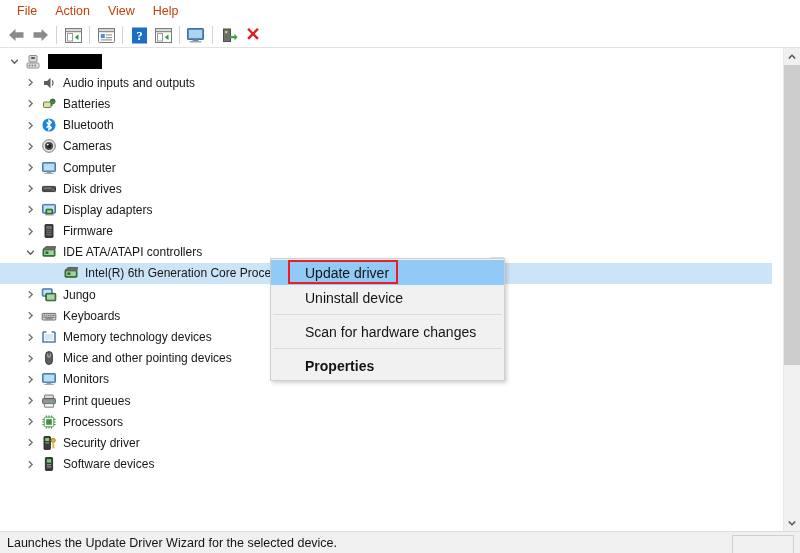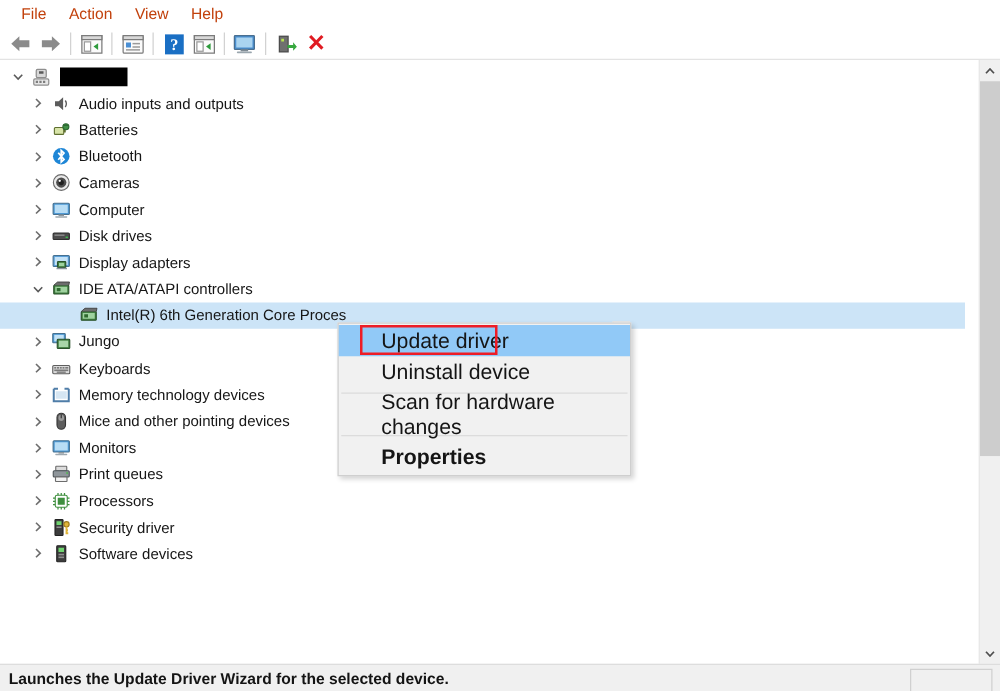--- a/index.html
+++ b/index.html
@@ -194,21 +194,21 @@
     box-shadow: 2px 2px 4px rgba(0,0,0,0.18);
     z-index: 50;
     box-sizing: border-box;
     padding: 1px 0 2px 0;
   }
   .ctx-item {
     height: 25px;
     display: flex;
     align-items: center;
     padding-left: 34px;
-    font-size: 17px;
+    font-size: 14px;
     color: #151515;
     box-sizing: border-box;
     cursor: default;
     position: relative;
   }
   .ctx-item.highlight {
     background: #91c9f7;
   }
   .ctx-item.bold { font-weight: bold; }
   .ctx-sep {
@@ -236,21 +236,20 @@
     width: 800px;
     height: 22px;
     background: #f0f0f0;
     border-top: 1px solid #dddddd;
     display: flex;
     align-items: center;
     padding-left: 7px;
     box-sizing: border-box;
     font-size: 12.5px;
     color: #141414;
-    font-weight: bold;
   }
   .watermark {
     position: absolute;
     right: 6px;
     top: 3px;
     font-size: 10px;
     color: #6b6b6b;
     background: #f0f0f0;
     border: 1px solid #d0d0d0;
     padding: 18px 5px;
@@ -481,20 +480,37 @@
               <rect x="5" y="7.2" width="6.6" height="4.8" rx="0.6" fill="#3f7d3f" stroke="#2a522a" stroke-width="0.9"></rect>
               <rect x="6.2" y="8.3" width="4.2" height="2.6" fill="#9fd29f"></rect>
               <rect x="4.2" y="12.2" width="8.4" height="1.2" fill="#8a949b"></rect>
             </svg>
           </span>
           <span class="lbl">Display adapters</span>
         </div>
         <div class="node depth1">
           <span class="chev">
             <svg width="9" height="9" viewBox="0 0 9 9">
+              <path d="M2.8 1.2 L6.2 4.5 L2.8 7.8" stroke="#6e6e6e" stroke-width="1.3" fill="none"></path>
+            </svg>
+          </span>
+          <span class="ico">
+            <svg width="16" height="16" viewBox="0 0 16 16">
+              <rect x="4" y="1.6" width="8" height="12.8" rx="0.6" fill="#3c3c3c" stroke="#222222" stroke-width="0.9"></rect>
+              <rect x="5.2" y="3" width="5.6" height="3.2" fill="#6e6e6e"></rect>
+              <rect x="5.2" y="7.2" width="5.6" height="1.2" fill="#6e6e6e"></rect>
+              <rect x="5.2" y="9.2" width="5.6" height="1.2" fill="#6e6e6e"></rect>
+              <rect x="5.2" y="11.2" width="5.6" height="1.2" fill="#6e6e6e"></rect>
+            </svg>
+          </span>
+          <span class="lbl">Firmware</span>
+        </div>
+        <div class="node depth1">
+          <span class="chev">
+            <svg width="9" height="9" viewBox="0 0 9 9">
               <path d="M1.2 2.8 L4.5 6.2 L7.8 2.8" stroke="#5a5a5a" stroke-width="1.3" fill="none"></path>
             </svg>
           </span>
           <span class="ico">
             <svg width="16" height="16" viewBox="0 0 16 16">
               <rect x="2" y="5.2" width="12" height="7" rx="0.7" fill="#3f7d3f" stroke="#295229" stroke-width="0.9"></rect>
               <rect x="3.2" y="6.4" width="9.6" height="4.6" fill="#9fd29f"></rect>
               <rect x="4.4" y="7.4" width="3" height="2.6" fill="#2f6a2f"></rect>
               <path d="M2 5.2 L5 2.6 L14.6 2.6 L14 5.2" fill="#6d6d6d" stroke="#3d3d3d" stroke-width="0.7"></path>
             </svg>

